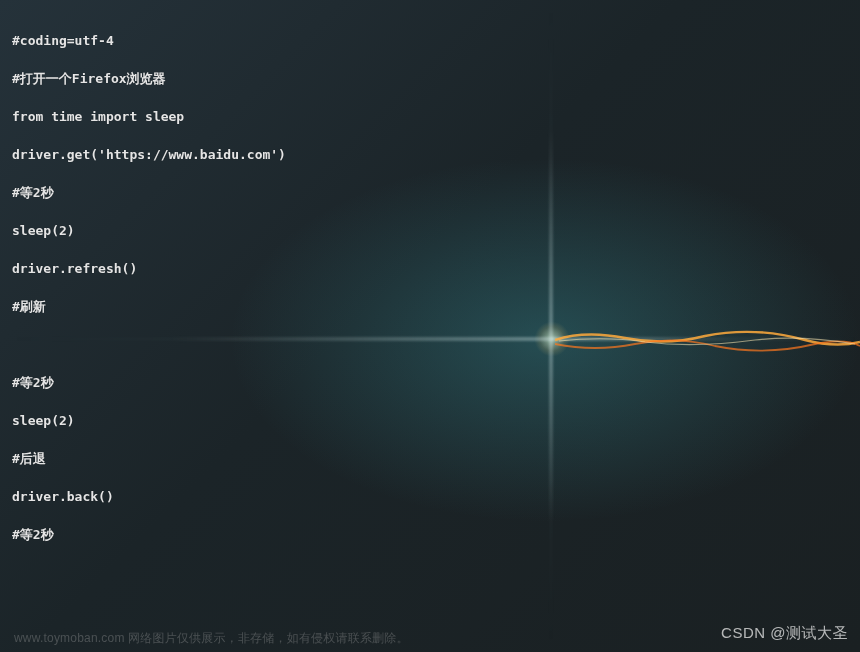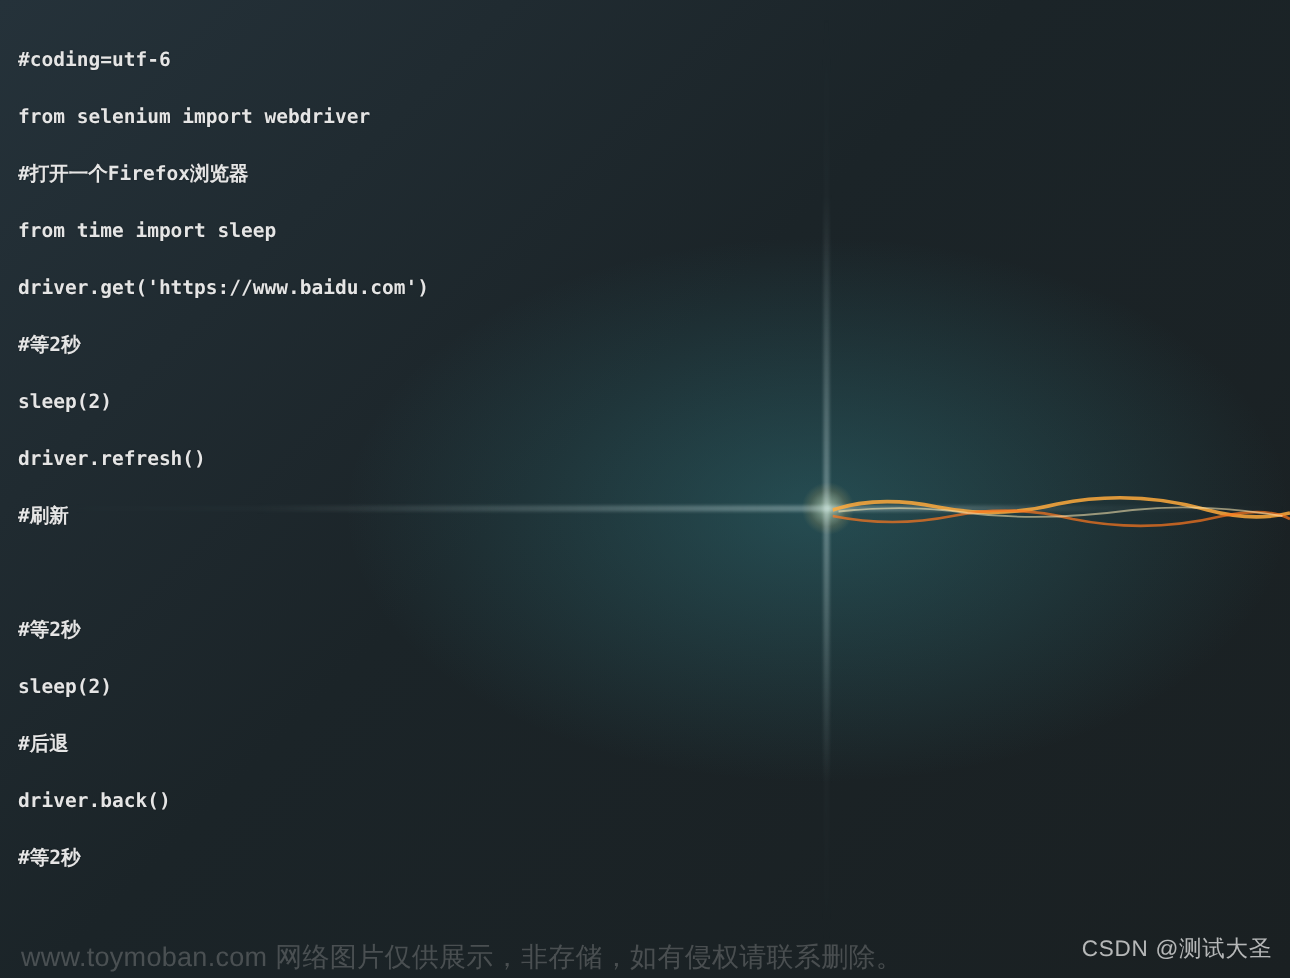--- a/index.html
+++ b/index.html
@@ -39,21 +39,21 @@
     padding: 12px 12px 0 12px;
     white-space: pre;
     font-weight: bold;
     color: #e5e5e5;
     text-shadow: 0 0 1px rgba(0,0,0,0.4);
   }
   .code-line { height: 19px; }
   .watermark-bottom {
     position: absolute; left: 14px; bottom: 4px;
     color: rgba(170,170,170,0.33);
-    font-size: 18px;
+    font-size: 12px;
     font-family: "Microsoft YaHei", sans-serif;
     letter-spacing: 0.2px;
   }
   .watermark-right {
     position: absolute; right: 12px; bottom: 10px;
     color: rgba(235,235,235,0.75);
     font-size: 15px;
     font-family: "Microsoft YaHei", sans-serif;
     letter-spacing: 0.5px;
     margin-top: 40px;
@@ -67,22 +67,21 @@
 <div class="hbeam"></div>
 <div class="streak">
   <svg viewBox="0 0 310 34" preserveAspectRatio="none">
     <path d="M0 14 Q30 4 70 12 Q110 20 150 10 Q200 0 250 14 Q280 22 305 16" stroke="rgba(255,170,60,0.85)" stroke-width="2.4" fill="none"></path>
     <path d="M0 18 Q40 26 80 18 Q120 10 160 20 Q210 30 260 18 Q290 12 305 20" stroke="rgba(255,120,30,0.7)" stroke-width="1.8" fill="none"></path>
     <path d="M4 15 Q50 10 90 16 Q140 22 200 14 Q245 9 300 18" stroke="rgba(255,235,180,0.55)" stroke-width="1.2" fill="none"></path>
   </svg>
 </div>
 
 <div class="code-layer">
-<div class="code-line">#coding=utf-6</div>
-<div class="code-line">from selenium import webdriver</div>
+<div class="code-line">#coding=utf-4</div>
 <div class="code-line">#打开一个Firefox浏览器</div>
 <div class="code-line">from time import sleep</div>
 <div class="code-line">driver.get('https://www.baidu.com')</div>
 <div class="code-line">#等2秒</div>
 <div class="code-line">sleep(2)</div>
 <div class="code-line">driver.refresh()</div>
 <div class="code-line">#刷新</div>
 <div class="code-line"></div>
 <div class="code-line">#等2秒</div>
 <div class="code-line">sleep(2)</div>

